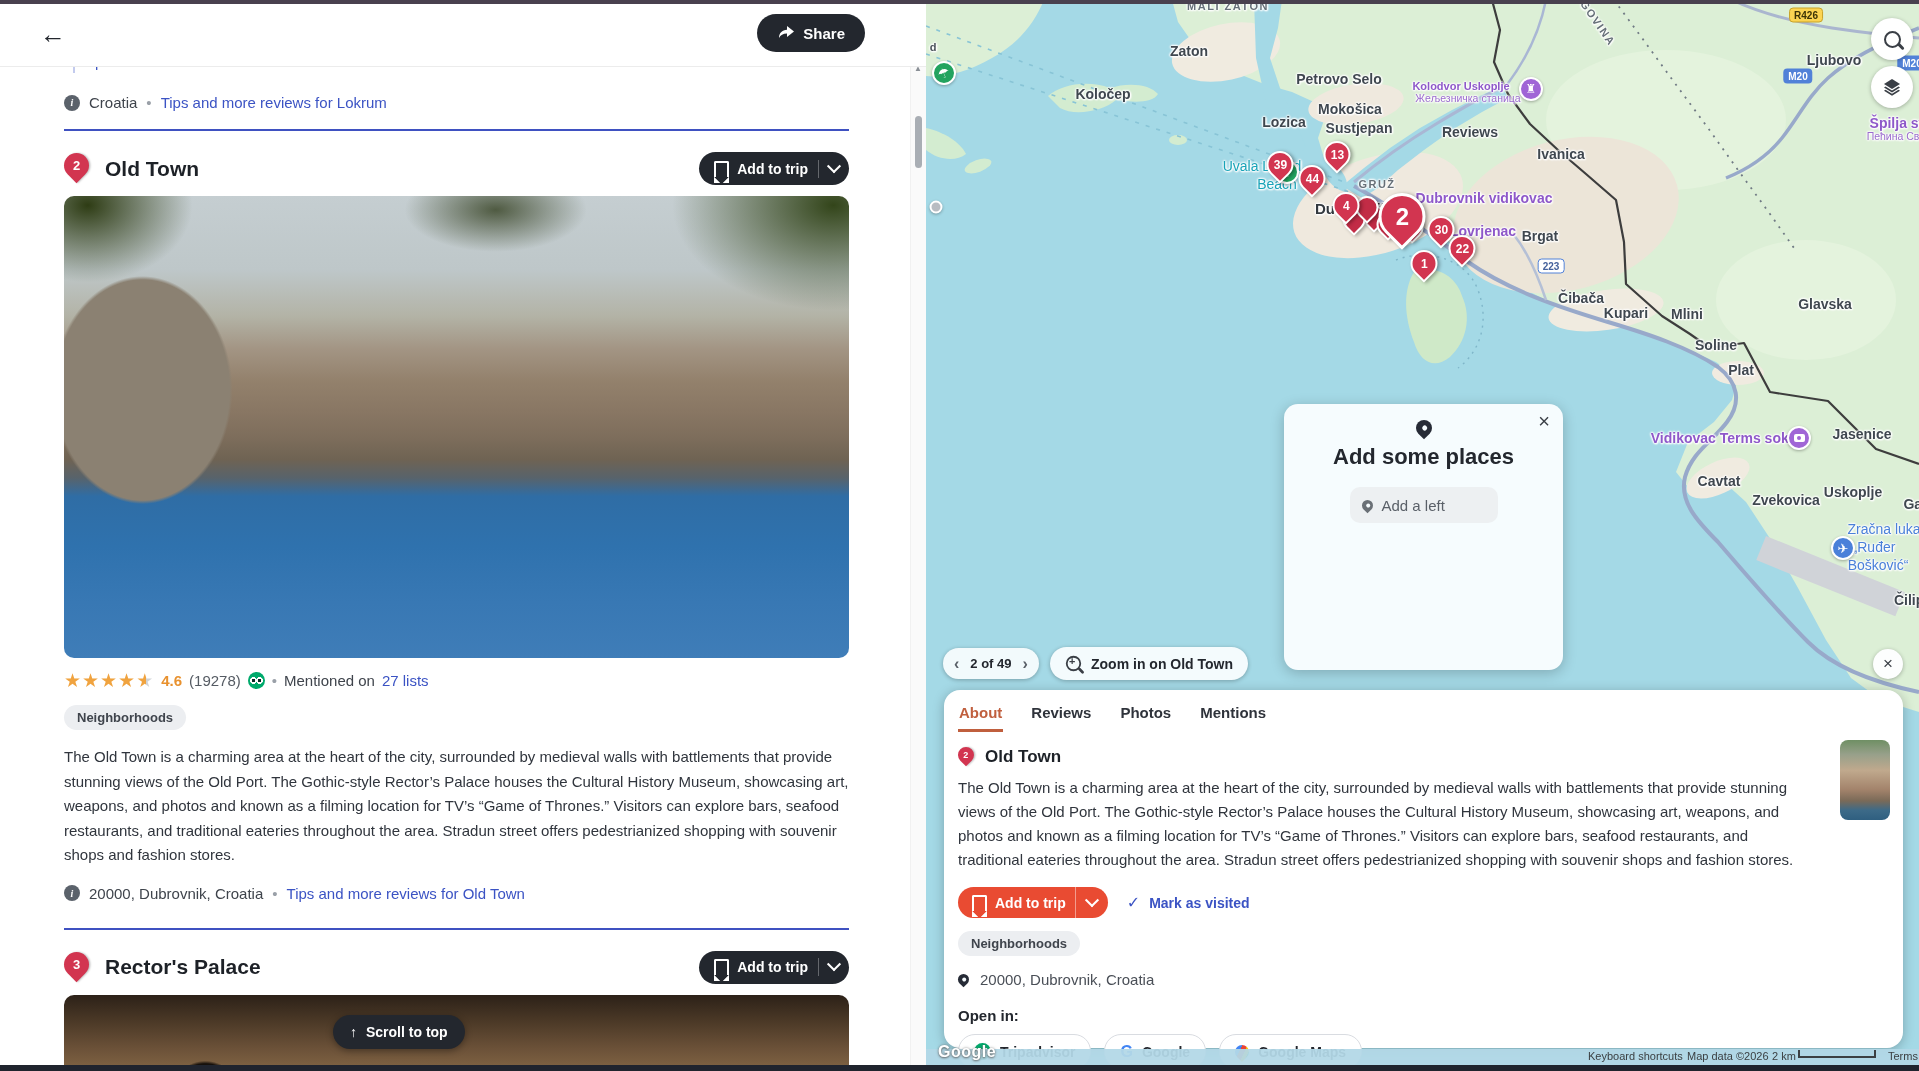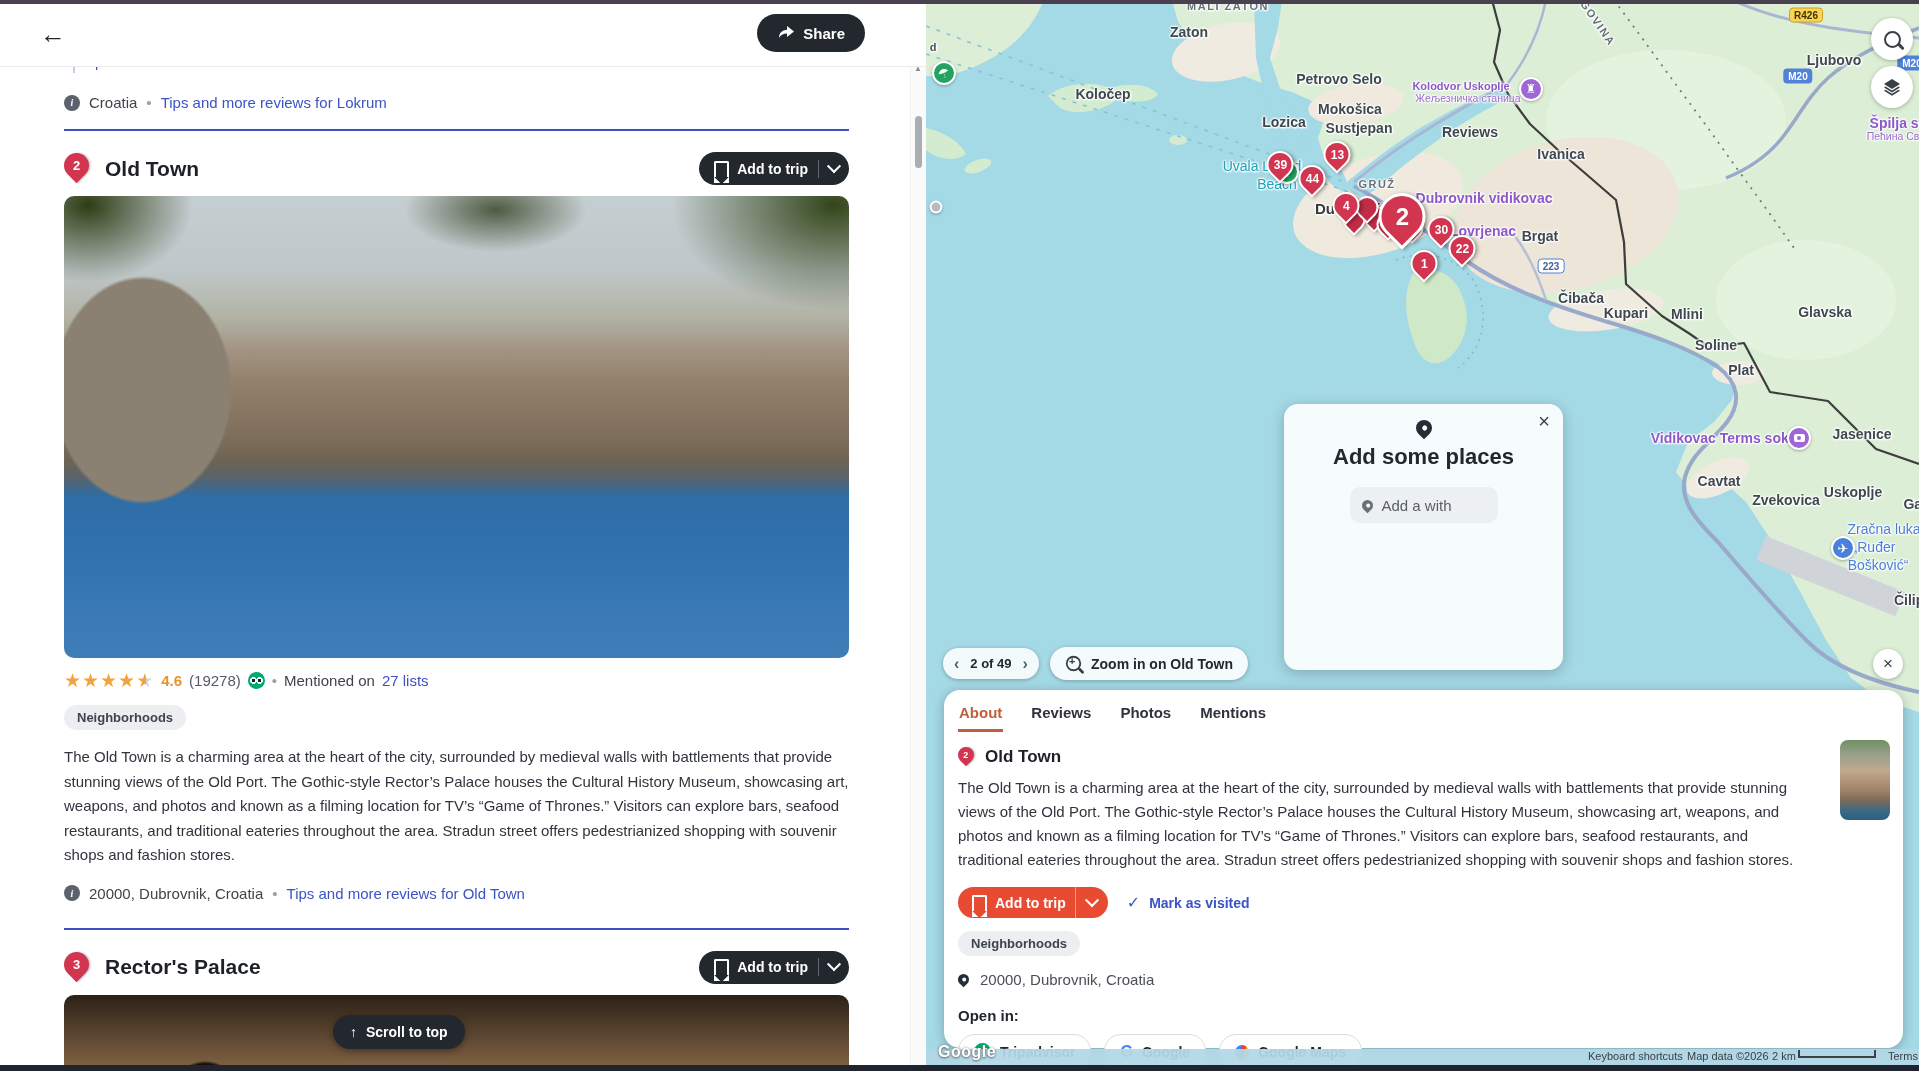--- a/index.html
+++ b/index.html
@@ -295,21 +295,21 @@
     <path d="M428,182 C452,162 480,142 510,124 C538,107 560,94 580,86" stroke="#a9b7d4" stroke-width="3" fill="none"></path>
     <path d="M580,86 C600,60 614,30 620,0" stroke="#a9b7d4" stroke-width="2.5" fill="none"></path>
     <path d="M993,28 C952,44 922,60 902,78 C882,96 872,118 856,138 C840,158 820,170 800,178" stroke="#98a9ca" stroke-width="3.5" fill="none"></path>
     <path d="M806,0 C836,14 868,22 906,28 C940,33 968,36 993,38" stroke="#aab6cf" stroke-width="3" fill="none"></path>
     <path d="M620,300 C610,270 600,250 588,235" stroke="#b5c0d6" stroke-width="2.5" fill="none"></path>
   </svg>
 
   <div class="map-overlay">
       <div class="mlabel c-area" style="left: 270px; top: 6px; margin-left: 32px;">MALI ZATON</div>
       <div class="mlabel c-town" style="left: 7px; top: 47px;">d</div>
-      <div class="mlabel c-town-lg" style="left: 263px; top: 32px;">Zaton</div>
+      <div class="mlabel c-town-lg" style="left: 263px; top: 51px;">Zaton</div>
       <div class="mlabel c-town-lg" style="left: 413px; top: 79px;">Petrovo Selo</div>
       <div class="mlabel c-town-lg" style="left: 177px; top: 94px;">Koločep</div>
       <div class="mlabel c-town-lg" style="left: 424px; top: 109px;">Mokošica</div>
       <div class="mlabel c-town-lg" style="left: 358px; top: 122px;">Lozica</div>
       <div class="mlabel c-town-lg" style="left: 433px; top: 128px;">Sustjepan</div>
       <div class="mlabel c-town-lg" style="left: 544px; top: 132px;">Reviews</div>
       <div class="mlabel c-purple" style="left: 535px; top: 86px;">Kolodvor Uskoplje</div>
       <div class="mlabel c-cyr" style="left: 542px; top: 98px;">Жељезничка станица</div>
       <div class="mlabel c-town-lg" style="left: 635px; top: 154px;">Ivanica</div>
       <div class="mlabel c-area" style="left: 672px; top: 23px; transform: translate(-50%, -50%) rotate(55deg);">GOVINA</div>
@@ -325,21 +325,21 @@
       <div class="mlabel c-purple-lg" style="left: 557px; top: 231px;">Lovrjenac</div>
       <div class="mlabel c-teal" style="left: 336px; top: 166px;">Uvala Lapad</div>
       <div class="mlabel c-teal" style="left: 340px; top: 184px; padding-left: 22px;">Beach</div>
       <div class="mlabel c-town-lg" style="left: 614px; top: 236px;">Brgat</div>
       <div class="mlabel c-badge-white" style="left: 625px; top: 266px;">223</div>
       <div class="mlabel c-town-lg" style="left: 655px; top: 298px;">Čibača</div>
       <div class="mlabel c-town-lg" style="left: 700px; top: 313px;">Kupari</div>
       <div class="mlabel c-town-lg" style="left: 761px; top: 314px;">Mlini</div>
       <div class="mlabel c-town-lg" style="left: 790px; top: 345px;">Soline</div>
       <div class="mlabel c-town-lg" style="left: 815px; top: 370px;">Plat</div>
-      <div class="mlabel c-town-lg" style="left: 899px; top: 312px;">Glavska</div>
+      <div class="mlabel c-town-lg" style="left: 899px; top: 304px;">Glavska</div>
       <div class="mlabel c-purple-lg" style="left: 798px; top: 438px;">Vidikovac Terms soko</div>
       <div class="mlabel c-town-lg" style="left: 936px; top: 434px;">Jasenice</div>
       <div class="mlabel c-town-lg" style="left: 793px; top: 481px;">Cavtat</div>
       <div class="mlabel c-town-lg" style="left: 860px; top: 500px;">Zvekovica</div>
       <div class="mlabel c-town-lg" style="left: 927px; top: 492px;">Uskoplje</div>
       <div class="mlabel c-town-lg" style="left: 991px; top: 504px;">Gab</div>
       <div class="mlabel c-blue" style="left: 958px; top: 529px;">Zračna luka</div>
       <div class="mlabel c-blue" style="left: 948px; top: 547px;">„Ruđer</div>
       <div class="mlabel c-blue" style="left: 952px; top: 565px;">Bošković“</div>
       <div class="mlabel c-town-lg" style="left: 985px; top: 600px;">Čilipi</div>
@@ -432,21 +432,21 @@
       <path d="M3.5 12.8 L10 16.8 L16.5 12.8 L18 13.8 L10 18.8 L2 13.8 Z" fill="#3a3f46"></path>
     </svg>
   </div>
 
   <div class="popup-card">
     <div class="pin-glyph"></div>
     <div class="popup-close">×</div>
     <div class="popup-title">Add some places</div>
     <div class="popup-input">
       <div class="pin-glyph sm gray"></div>
-      <span>Add a with</span>
+      <span>Add a left</span>
     </div>
   </div>
 
   <div class="pag-pill">
     <span class="pag-ar">‹</span>
     <span>2 of 49</span>
     <span class="pag-ar">›</span>
   </div>
   <div class="zoom-pill">
     <span class="mag plus" style="transform:scale(.9);"></span>

